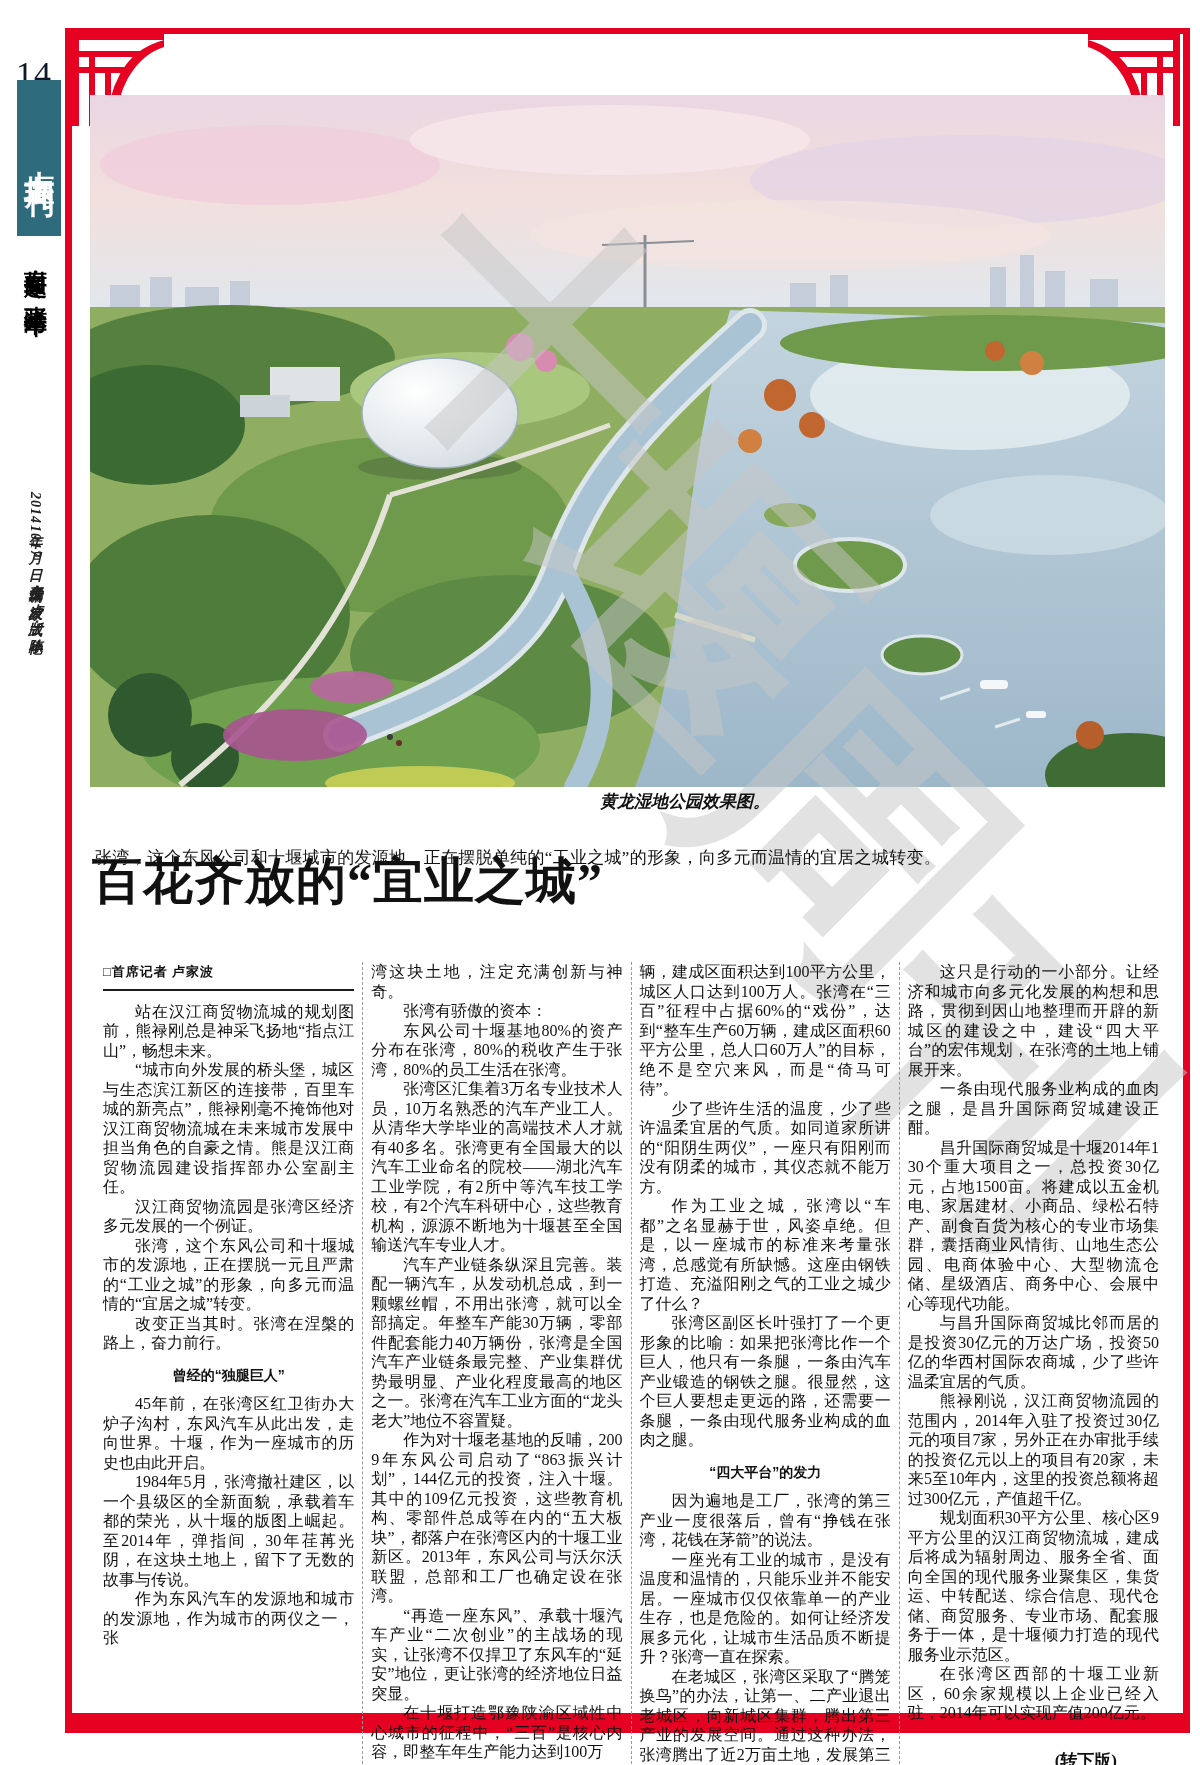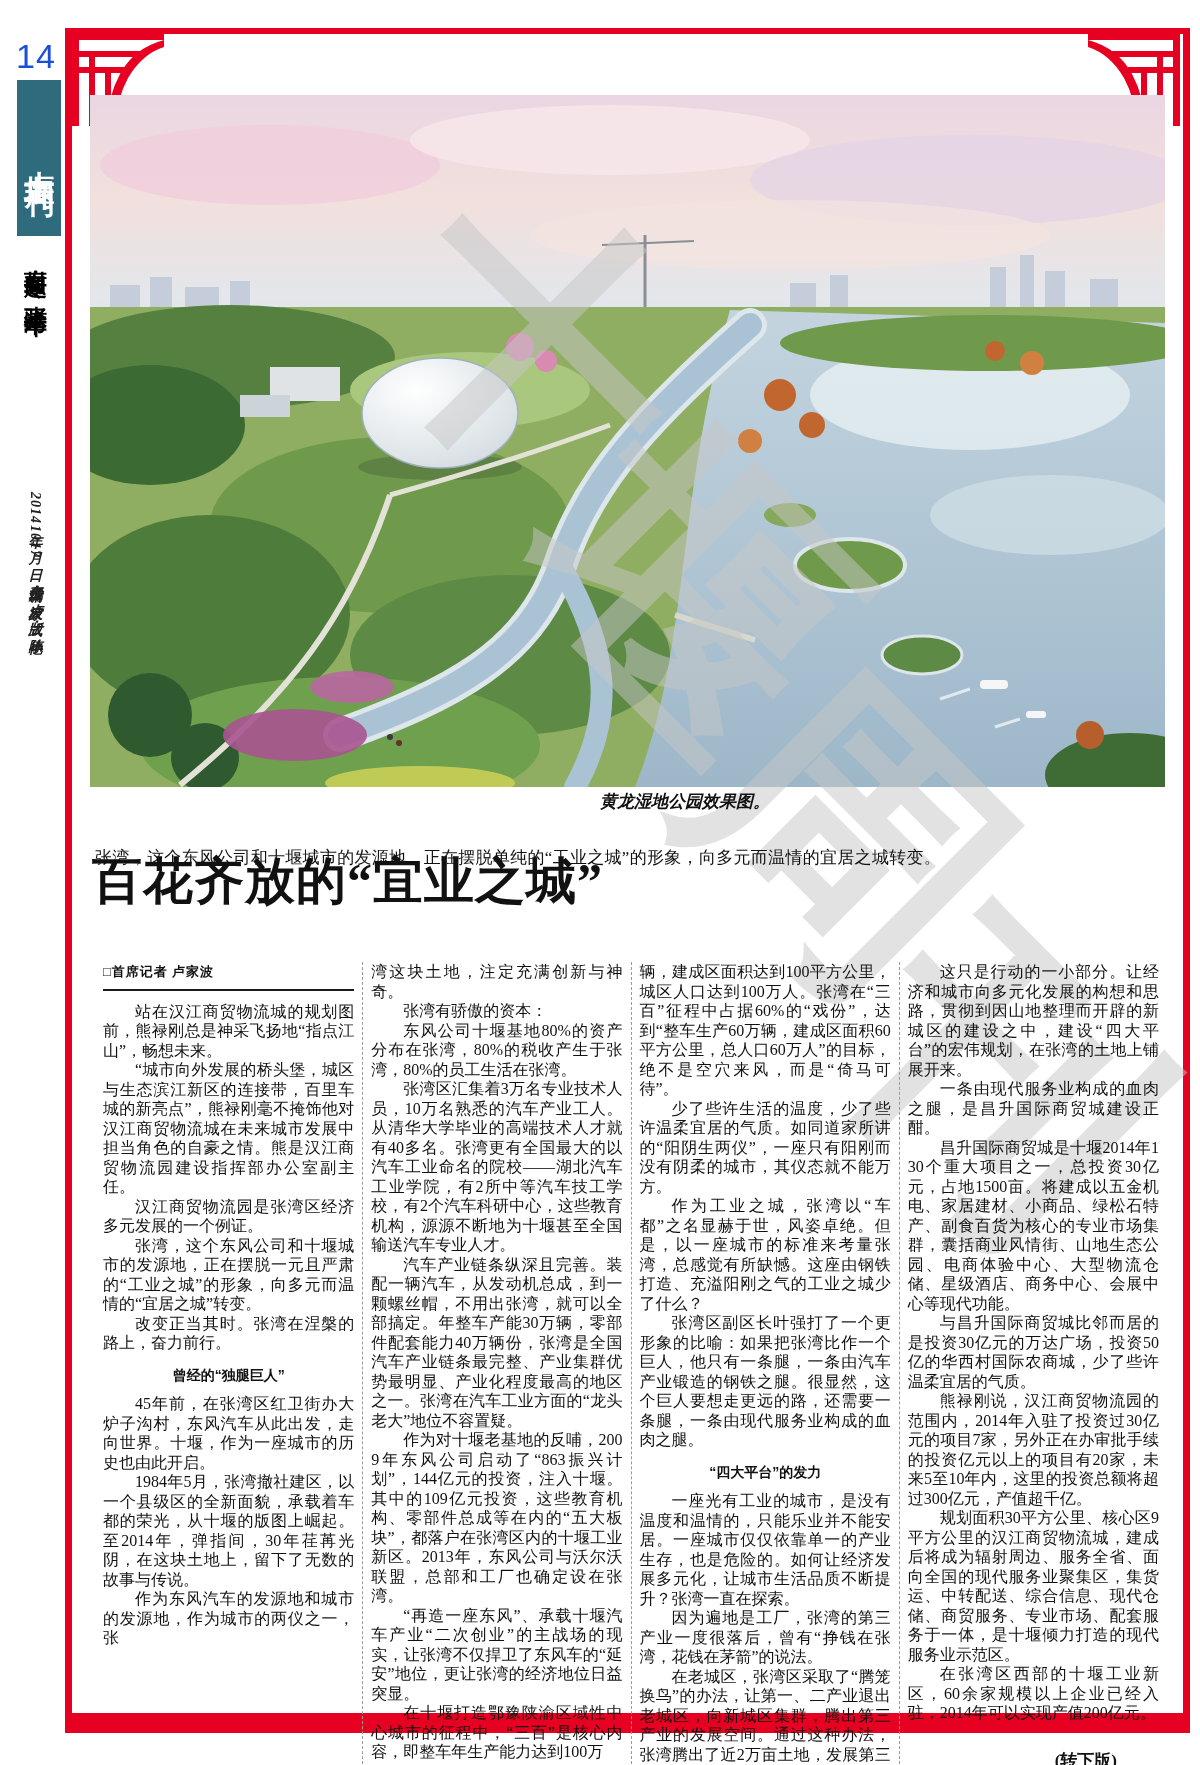--- a/index.html
+++ b/index.html
@@ -1,20 +1,20 @@
 <!DOCTYPE html>
 <html><head>
 <meta charset="utf-8">
 <style>
   html,body{margin:0;padding:0;background:#ffffff;}
   #page{position:relative;width:1200px;height:1765px;background:#fff;overflow:hidden;
         font-family:"Liberation Serif","DejaVu Serif",serif;color:#111;}
   
-  #page-num{position:absolute;left:16px;top:37px;width:52px;font-family:Liberation Sans, sans-serif;
-        font-size:34px;color:#1d4ed8;letter-spacing:1px;}
+  #page-num{position:absolute;left:16px;top:55px;width:52px;font-family:Liberation Serif, serif;
+        font-size:34px;color:#0f172a;letter-spacing:1px;}
   #masthead-box{position:absolute;left:17px;top:80px;width:44px;height:156px;background:#2e6b7d;
         display:flex;align-items:center;justify-content:center;}
   #masthead-box .vtext{writing-mode:vertical-rl;text-orientation:upright;color:#fff;
         font-weight:bold;font-size:30px;letter-spacing:6px;font-family:"Liberation Serif",serif;}
   #section-v{position:absolute;left:20px;top:252px;height:240px;writing-mode:vertical-rl;
         text-orientation:upright;font-weight:bold;font-size:23px;letter-spacing:2px;color:#000;}
   #dateline-v{position:absolute;left:26px;top:492px;height:310px;writing-mode:vertical-rl;
         text-orientation:mixed;font-style:italic;font-weight:bold;font-size:14px;color:#222;letter-spacing:1px;}
   
   .frame{position:absolute;background:#e60021;}
@@ -220,22 +220,22 @@
       <p>作为对十堰老基地的反哺，2009年东风公司启动了“863振兴计划”，144亿元的投资，注入十堰。其中的109亿元投资，这些教育机构、零部件总成等在内的“五大板块”，都落户在张湾区内的十堰工业新区。2013年，东风公司与沃尔沃联盟，总部和工厂也确定设在张湾。</p>
       <p>“再造一座东风”、承载十堰汽车产业“二次创业”的主战场的现实，让张湾不仅捍卫了东风车的“延安”地位，更让张湾的经济地位日益突显。</p>
       <p>在十堰打造鄂豫陕渝区域性中心城市的征程中，“三百”是核心内容，即整车年生产能力达到100万</p>
     </div>
     <div class="col sep">
       <p class="cont">辆，建成区面积达到100平方公里，城区人口达到100万人。张湾在“三百”征程中占据60%的“戏份”，达到“整车生产60万辆，建成区面积60平方公里，总人口60万人”的目标，绝不是空穴来风，而是“倚马可待”。</p>
       <p>少了些许生活的温度，少了些许温柔宜居的气质。如同道家所讲的“阳阴生两仪”，一座只有阳刚而没有阴柔的城市，其仪态就不能万方。</p>
       <p>作为工业之城，张湾以“车都”之名显赫于世，风姿卓绝。但是，以一座城市的标准来考量张湾，总感觉有所缺憾。这座由钢铁打造、充溢阳刚之气的工业之城少了什么？</p>
       <p>张湾区副区长叶强打了一个更形象的比喻：如果把张湾比作一个巨人，他只有一条腿，一条由汽车产业锻造的钢铁之腿。很显然，这个巨人要想走更远的路，还需要一条腿，一条由现代服务业构成的血肉之腿。</p>
       <p class="subhead">“四大平台”的发力</p>
+      <p>因为遍地是工厂，张湾的第三产业一度很落后，曾有“挣钱在张湾，花钱在茅箭”的说法。</p>
       <p>一座光有工业的城市，是没有温度和温情的，只能乐业并不能安居。一座城市仅仅依靠单一的产业生存，也是危险的。如何让经济发展多元化，让城市生活品质不断提升？张湾一直在探索。</p>
-      <p>因为遍地是工厂，张湾的第三产业一度很落后，曾有“挣钱在张湾，花钱在茅箭”的说法。</p>
       <p>在老城区，张湾区采取了“腾笼换鸟”的办法，让第一、二产业退出老城区，向新城区集群，腾出第三产业的发展空间。通过这种办法，张湾腾出了近2万亩土地，发展第三产业，提高城市的“温度”。</p>
     </div>
     <div class="col">
       <p>这只是行动的一小部分。让经济和城市向多元化发展的构想和思路，贯彻到因山地整理而开辟的新城区的建设之中，建设“四大平台”的宏伟规划，在张湾的土地上铺展开来。</p>
       <p>一条由现代服务业构成的血肉之腿，是昌升国际商贸城建设正酣。</p>
       <p>昌升国际商贸城是十堰2014年130个重大项目之一，总投资30亿元，占地1500亩。将建成以五金机电、家居建材、小商品、绿松石特产、副食百货为核心的专业市场集群，囊括商业风情街、山地生态公园、电商体验中心、大型物流仓储、星级酒店、商务中心、会展中心等现代功能。</p>
       <p>与昌升国际商贸城比邻而居的是投资30亿元的万达广场，投资50亿的华西村国际农商城，少了些许温柔宜居的气质。</p>
       <p>熊禄刚说，汉江商贸物流园的范围内，2014年入驻了投资过30亿元的项目7家，另外正在办审批手续的投资亿元以上的项目有20家，未来5至10年内，这里的投资总额将超过300亿元，产值超千亿。</p>
       <p>规划面积30平方公里、核心区9平方公里的汉江商贸物流城，建成后将成为辐射周边、服务全省、面向全国的现代服务业聚集区，集货运、中转配送、综合信息、现代仓储、商贸服务、专业市场、配套服务于一体，是十堰倾力打造的现代服务业示范区。</p>
       <p>在张湾区西部的十堰工业新区，60余家规模以上企业已经入驻，2014年可以实现产值200亿元。</p>

